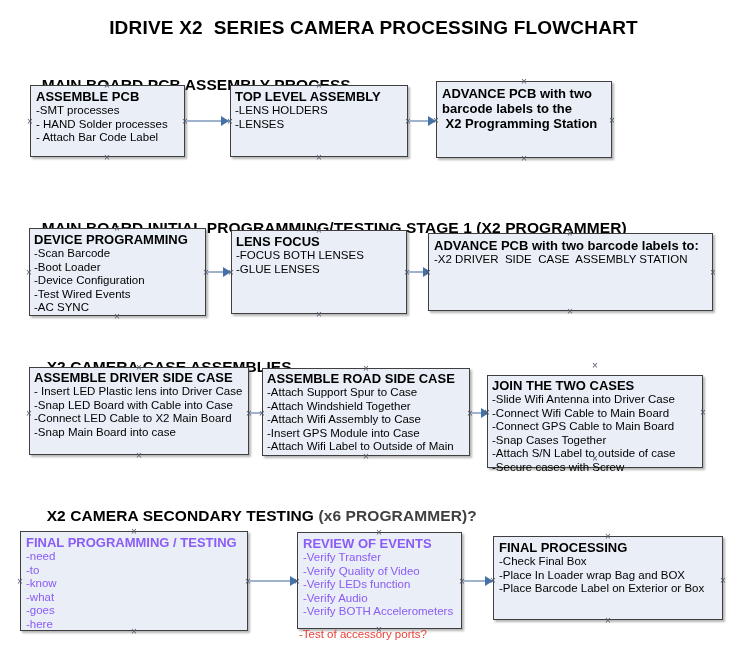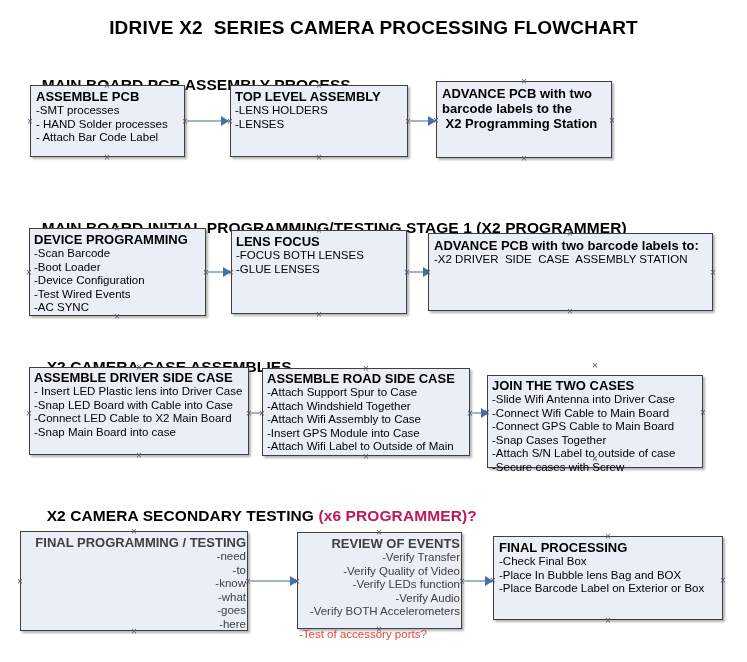--- a/index.html
+++ b/index.html
@@ -36,21 +36,21 @@
   }
 
   .section-title {
     position: absolute;
     font-size: 15.5px;
     font-weight: bold;
     white-space: pre;
     letter-spacing: 0.1px;
   }
   .section-title .accent {
-    color: #be185d;
+    color: #404040;
     text-align: right;
   }
 
   
   .node {
     position: absolute;
     box-sizing: border-box;
     background: #e9eef7;
     border: 1px solid #3f3f3f;
     box-shadow: 2px 2px 2px rgba(90,90,90,0.45);
@@ -69,22 +69,21 @@
     display: block;
   }
   .node-inner {
     position: absolute;
     left: 5px;
     top: 3px;
     right: 1px;
   }
   .node.red .title,
   .node.red .line {
-    color: #404040;
-    text-align: right;
+    color: #8b5cf6;
   }
 
   
   .overflow-line {
     position: absolute;
     font-size: 11.5px;
     line-height: 13.6px;
     white-space: pre;
     color: #e8403a;
   }
@@ -315,21 +314,21 @@
   <div class="handle" style="left:297px; top:581px;"></div>
   <div class="handle" style="left:462px; top:581px;"></div>
 
   <div class="conn" style="left:463px; top:580px; width:48px;"></div>
   <div class="arrowhead" style="left:485px; top:576px;"></div>
 
   <div class="node" style="left:493px; top:536px; width:230px; height:84px;">
     <div class="node-inner" style="left:5px; top:3px;">
       <span class="title">FINAL PROCESSING</span>
       <span class="line">-Check Final Box</span>
-      <span class="line">-Place In Bubble lens Bag and BOX</span>
+      <span class="line">-Place In Loader wrap Bag and BOX</span>
       <span class="line">-Place Barcode Label on Exterior or Box</span>
     </div>
   </div>
   <div class="handle" style="left:608px; top:536px;"></div>
   <div class="handle" style="left:608px; top:620px;"></div>
   <div class="handle" style="left:493px; top:580px;"></div>
   <div class="handle" style="left:723px; top:580px;"></div>
 
 </div>
 

